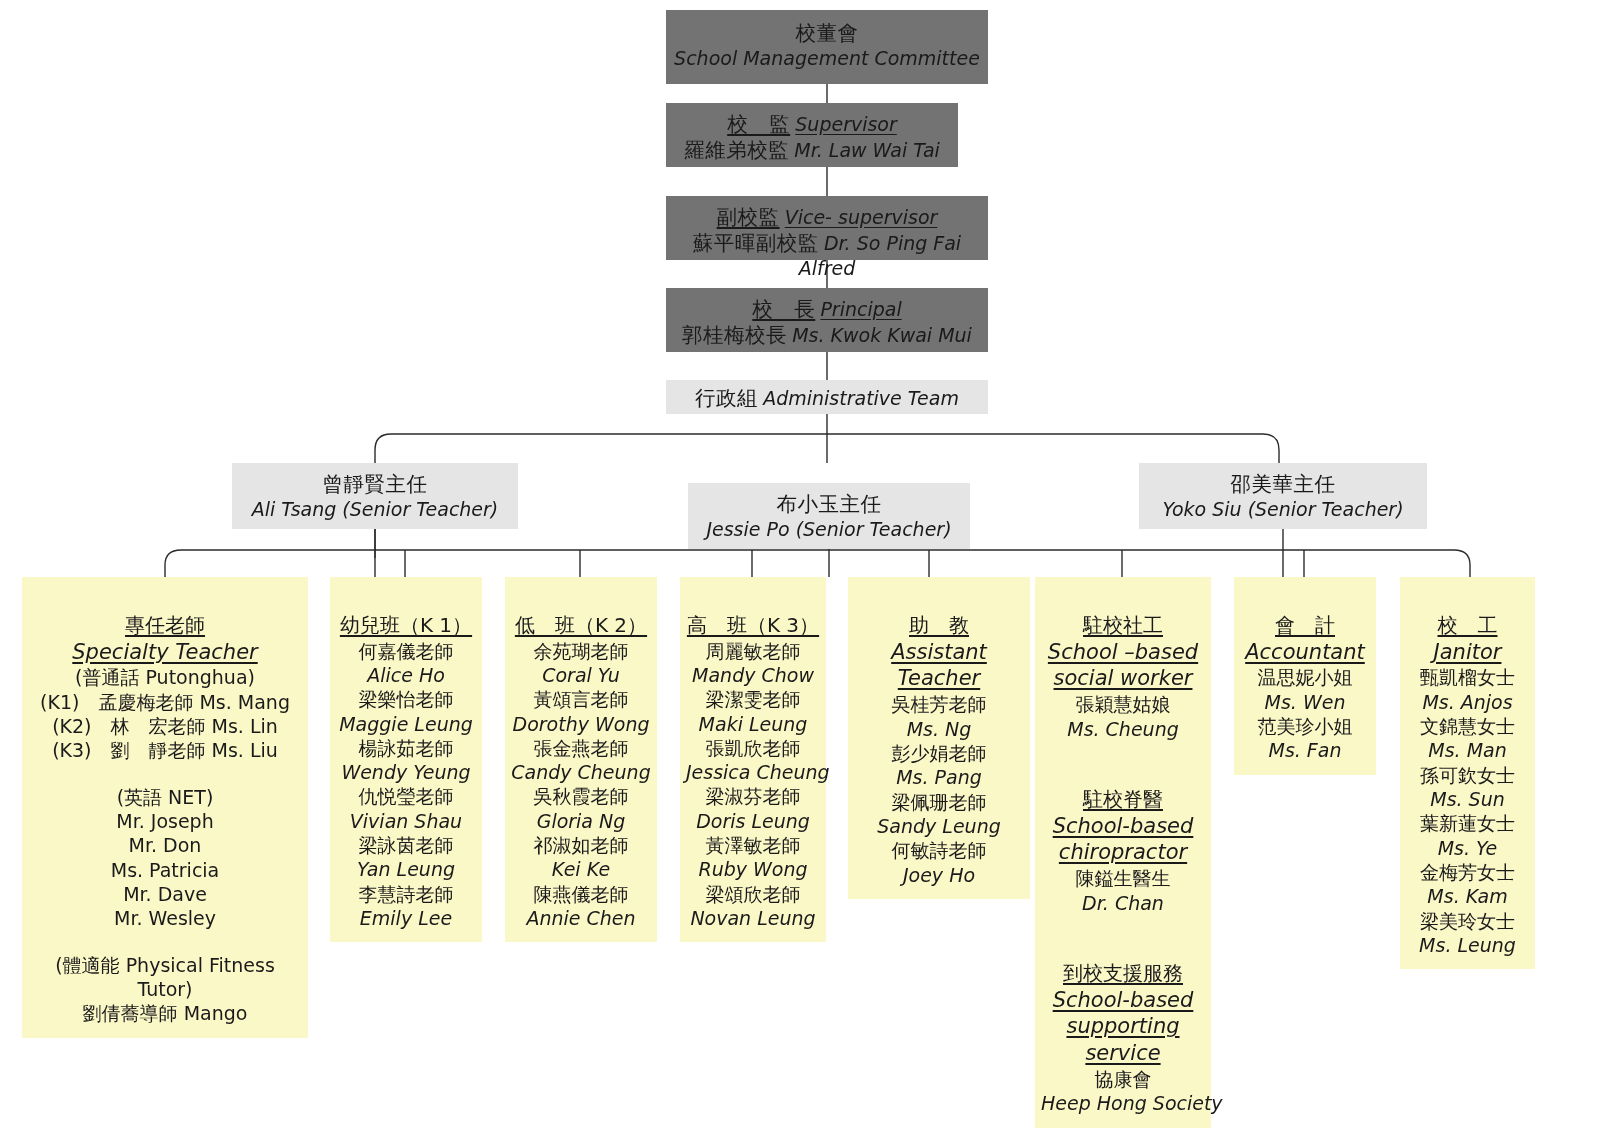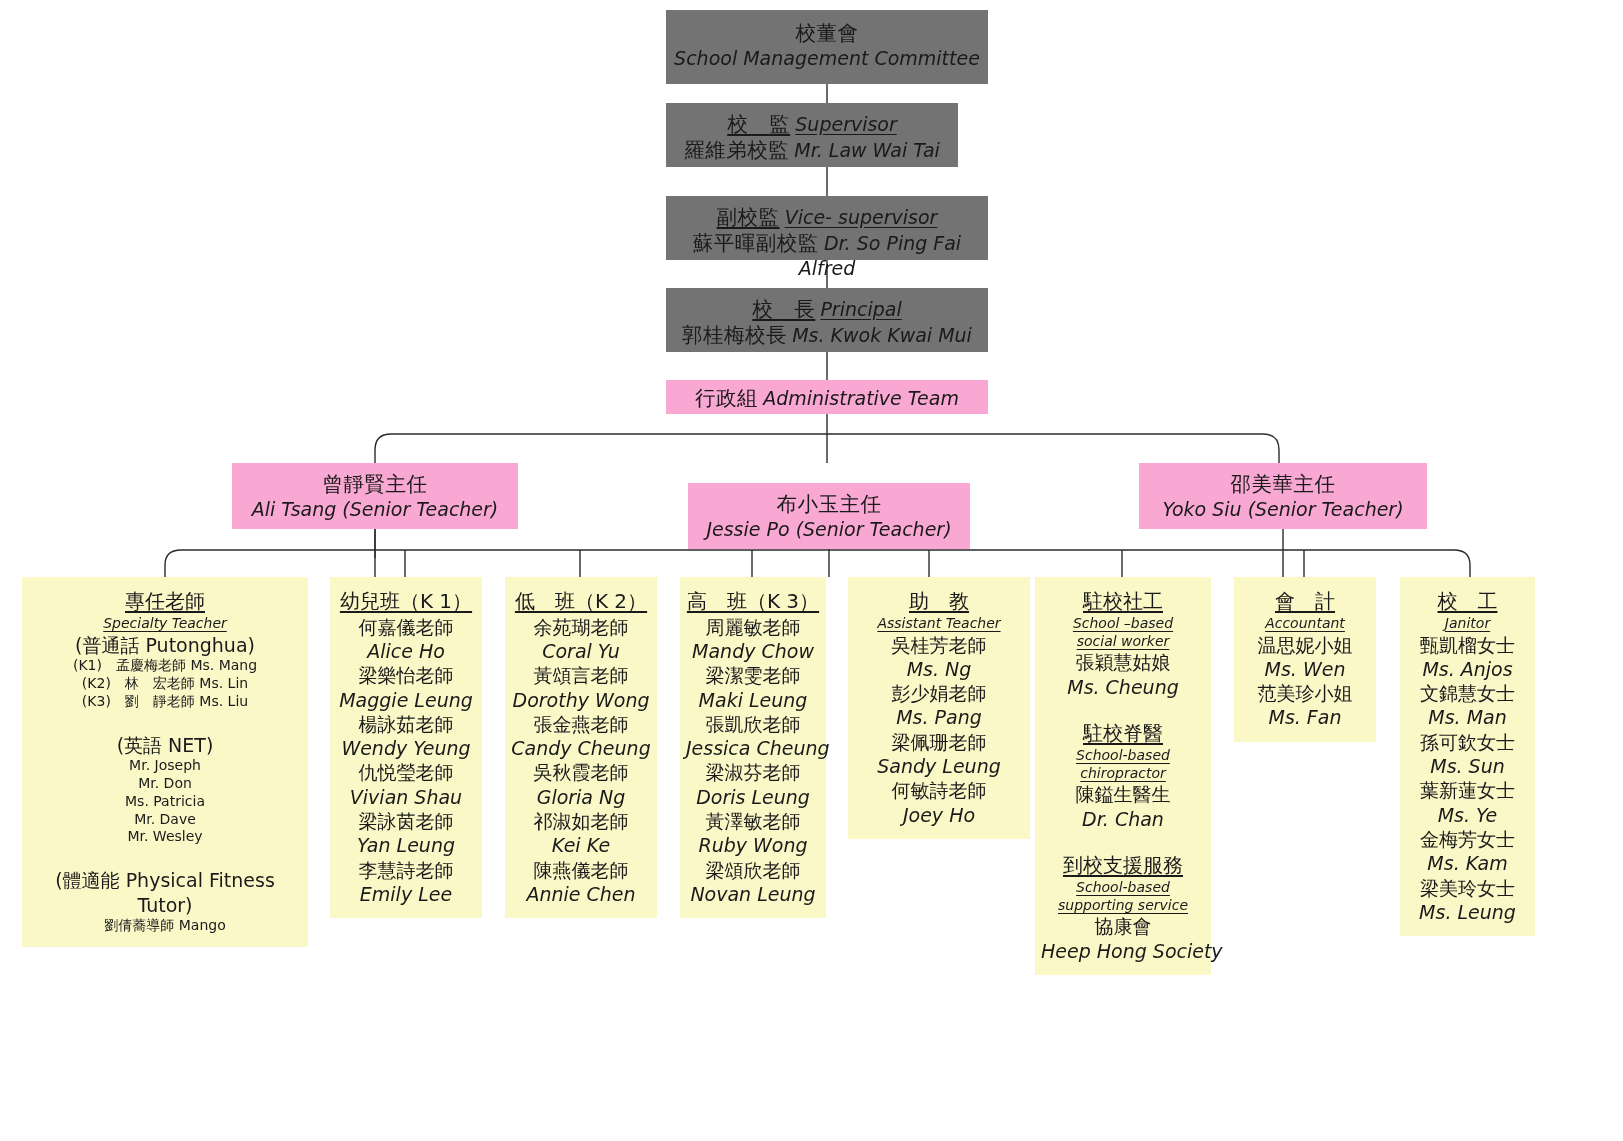--- a/index.html
+++ b/index.html
@@ -36,21 +36,21 @@
     stroke-width: 1.4;
   }
   
   .box {
     position: absolute;
     box-sizing: border-box;
     text-align: center;
     line-height: 1.28;
   }
   .pink   { background: #737373; }
-  .orange { background: #f9a8d4; }
+  .orange { background: #e5e5e5; }
   .yellow { background: #fbf8c8; }
 
   .b-title {
     font-size: 20.5px;
     letter-spacing: .5px;
   }
   .b-sub {
     font-size: 19px;
     font-style: italic;
   }
@@ -63,38 +63,38 @@
   #prin     { left: 666px; top: 288px; width: 322px; height: 64px;  padding-top: 8px; }
   #admin    { left: 666px; top: 380px; width: 322px; height: 34px;  padding-top: 5px; }
 
   
   #st1 { left: 232px;  top: 463px; width: 286px; height: 66px; padding-top: 8px; }
   #st2 { left: 688px;  top: 483px; width: 282px; height: 66px; padding-top: 8px; }
   #st3 { left: 1139px; top: 463px; width: 288px; height: 66px; padding-top: 8px; }
 
   
   .leaf { padding: 12px 6px 12px 6px; }
-  .leaf .hd  { font-size: 20px; }
-  .leaf .hdi { font-size: 14px; font-style: italic; }
+  .leaf .hd  { font-size: 20px; margin-top: 24px; }
+  .leaf .hdi { font-size: 21px; font-style: italic; }
   .leaf .cn  { font-size: 19px; }
   .leaf .en  { font-size: 19px; font-style: italic; }
   .leaf .gap { height: 22px; }
   .leaf .line { white-space: nowrap; }
 
   #col-spec { left: 22px;   top: 577px; width: 286px; }
   #col-k1   { left: 330px;  top: 577px; width: 152px; }
   #col-k2   { left: 505px;  top: 577px; width: 152px; }
   #col-k3   { left: 680px;  top: 577px; width: 146px; }
   #col-at   { left: 848px;  top: 577px; width: 182px; }
   #col-sw   { left: 1035px; top: 577px; width: 176px; }
   #col-acc  { left: 1234px; top: 577px; width: 142px; }
   #col-jan  { left: 1400px; top: 577px; width: 135px; }
 
   .hd-underline { display: inline-block; text-decoration: underline; text-underline-offset: 2.5px; }
-  .kl { font-size: 14px; }
+  .kl { font-size: 19px; }
 </style>
 </head>
 <body>
 
 <div id="canvas">
 
   <svg class="wires" viewBox="0 0 1623 1141">
 
     <line x1="827" y1="84" x2="827" y2="103"></line>
     <line x1="827" y1="167" x2="827" y2="196"></line>

